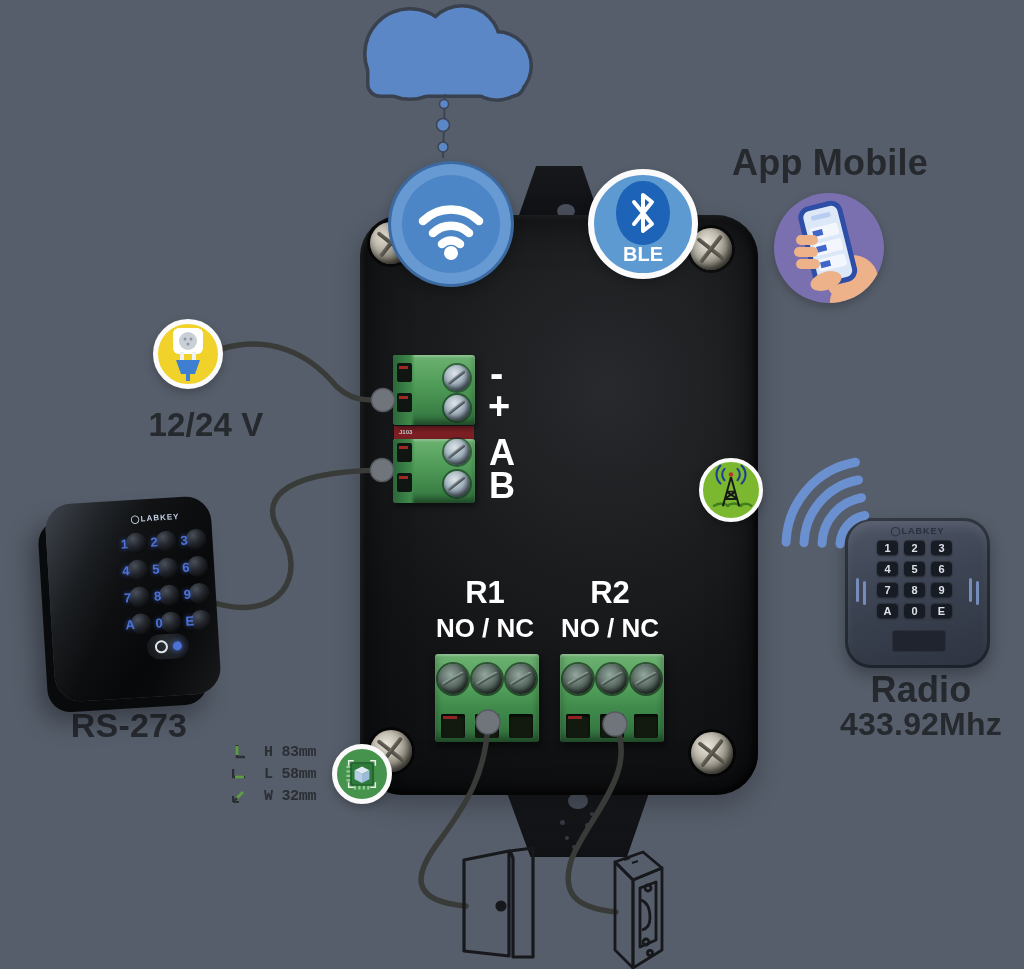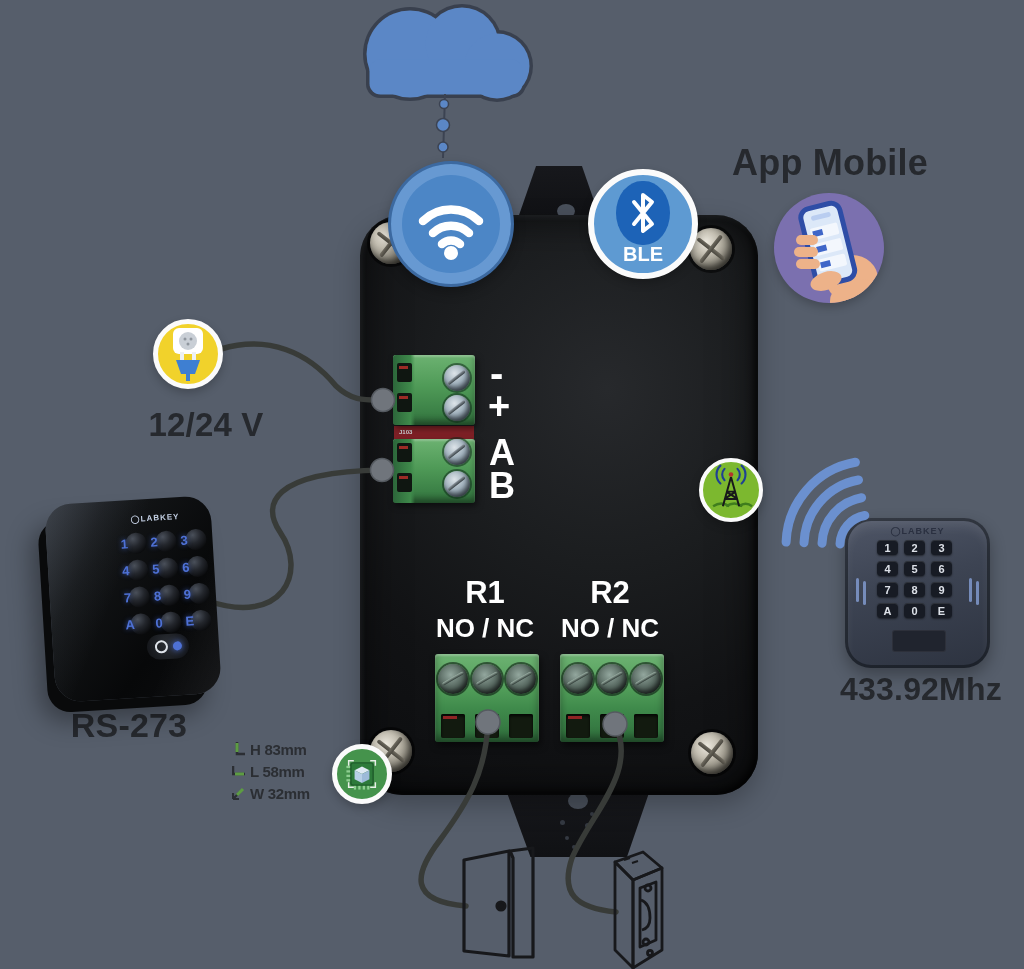--- a/index.html
+++ b/index.html
@@ -107,21 +107,21 @@
   .rm-grid{position:absolute;left:32px;top:22px;display:grid;grid-template-columns:repeat(3,21px);
     grid-auto-rows:15px;column-gap:6px;row-gap:6px;}
   .rkey{background:#171b24;border-radius:4px;box-shadow:inset 0 1px 0 rgba(255,255,255,.10), 0 1px 2px rgba(0,0,0,.5);
     color:#dde1e8;font-size:11px;font-weight:bold;display:flex;align-items:center;justify-content:center;}
   .slit{position:absolute;width:3px;height:24px;border-radius:2px;background:#8099cc;opacity:.85;}
   .rm-rect{position:absolute;left:47px;top:112px;width:52px;height:20px;background:#20242e;border-radius:3px;
     border:1px solid rgba(255,255,255,.06);}
 
   
   .dims{left:232px;top:741px;z-index:30;}
-  .dimrow{display:flex;align-items:flex-start;height:22px;gap:4px;}
+  .dimrow{display:flex;align-items:center;height:22px;gap:18px;font-family:Liberation Mono, monospace;}
   .dimrow span{font-size:15px;font-weight:bold;color:#2b2e33;letter-spacing:-.3px;}
 
   svg.overlay{left:0;top:0;z-index:20;pointer-events:none;}
 </style>
 </head>
 <body>
 
 <div class="scene">
 
   <div class="abs tab tab-top">
@@ -440,16 +440,17 @@
       <div class="rkey">0</div>
       <div class="rkey">E</div>
     </div>
     <div class="slit" style="left:11px;top:60px;"></div>
     <div class="slit" style="left:18px;top:63px;"></div>
     <div class="slit" style="left:124px;top:60px;"></div>
     <div class="slit" style="left:131px;top:63px;"></div>
     <div class="rm-rect"></div>
   </div>
   <div class="abs txt" style="left:818px;top:672px;width:206px;font-size:36px;line-height:35px;">
+    <div>Radio</div>
     <div style="font-size:32px;">433.92Mhz</div>
   </div>
 
 </div>
 
 </body></html>

